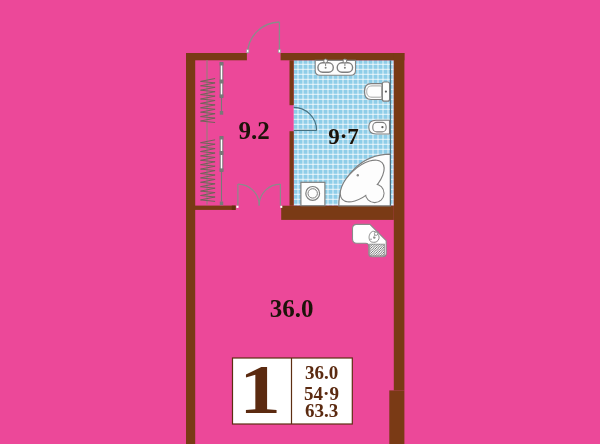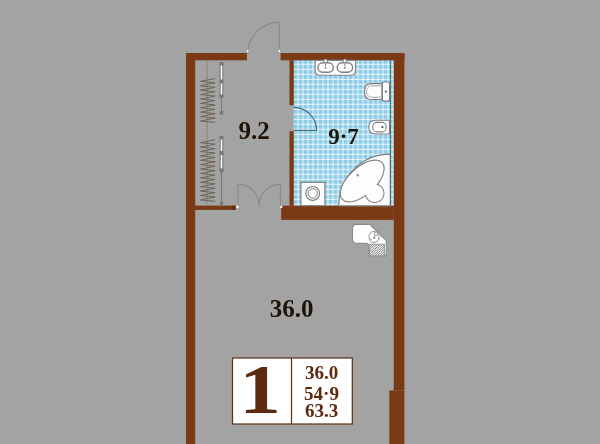--- a/index.html
+++ b/index.html
@@ -1,16 +1,16 @@
 <!DOCTYPE html>
 <html><head>
 <meta charset="utf-8">
 <style>
   html,body{margin:0;padding:0;background:#ffffff;}
-  .wrap{position:relative;width:600px;height:444px;overflow:hidden;background:#a3a3a3;}
+  .wrap{position:relative;width:600px;height:444px;overflow:hidden;background:#ec4899;}
   svg{display:block;}
   text{font-family:"Liberation Serif", serif;font-weight:bold;}
 </style>
 </head>
 <body>
 <div class="wrap">
 <svg width="600" height="444" viewBox="0 0 600 444">
 <defs>
   <pattern id="tiles" x="292.5" y="58.8" width="5" height="5" patternUnits="userSpaceOnUse">
     <rect x="0" y="0" width="5" height="5" fill="#8ecde8"></rect>

